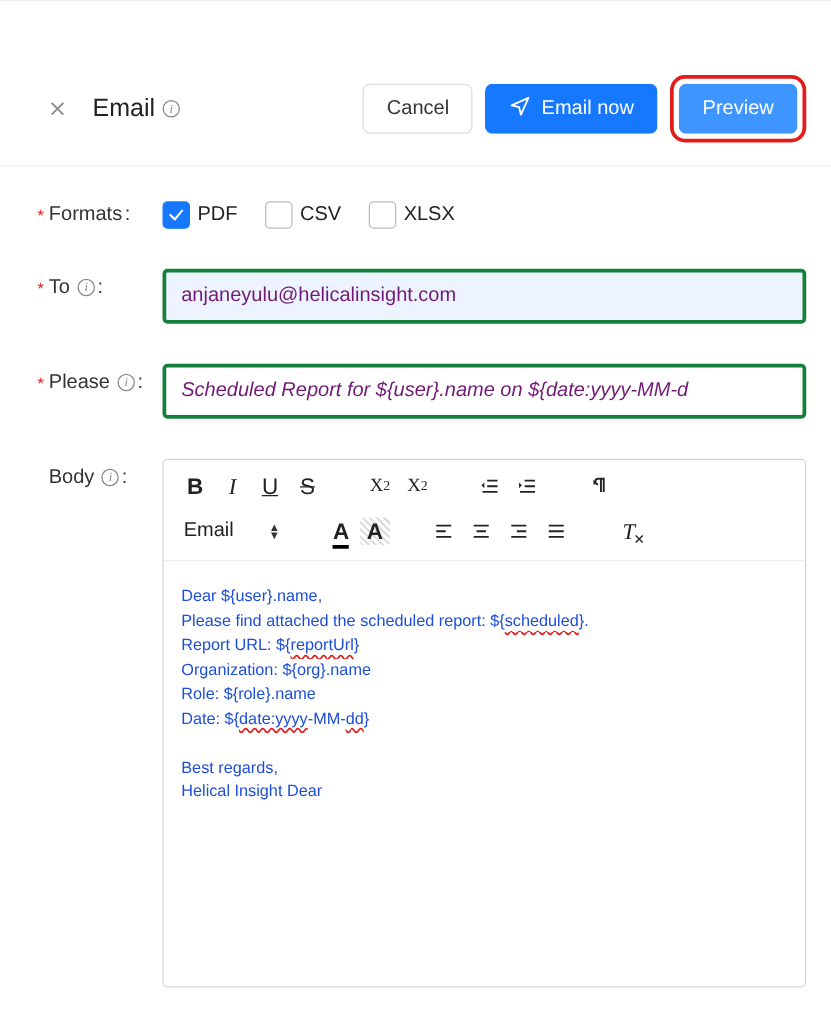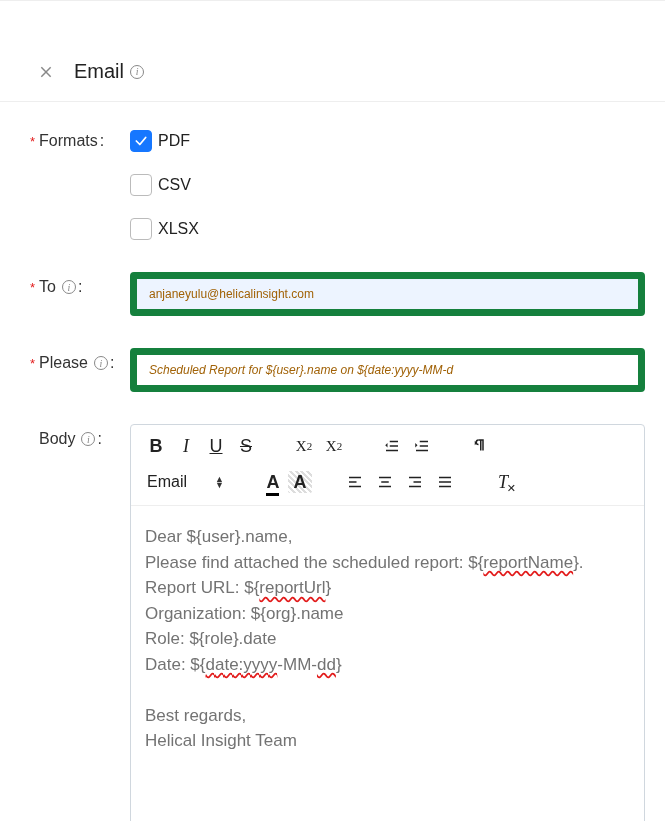--- a/index.html
+++ b/index.html
@@ -67,45 +67,45 @@
     width: 100px;
     font-size: 16px;
     color: #333;
     display: flex; align-items: center;
     padding-top: 6px;
     flex-shrink: 0;
   }
   .req { color: #e21b1b; margin-right: 4px; font-size: 13px; }
   .after-colon { margin-left: 2px; }
 
-  .formats-opts { display: flex; align-items: flex-start; gap: 22px; padding-top: 4px; flex-direction: column; }
+  .formats-opts { display: flex; align-items: flex-start; gap: 22px; padding-top: 4px; }
   .chk {
     width: 22px; height: 22px;
     border: 1.5px solid #bbb;
     border-radius: 4px;
     display: inline-flex; align-items: center; justify-content: center;
     margin-right: 6px;
     background: #fff;
   }
   .chk.checked { background: #1677ff; border-color: #1677ff; }
   .chk.checked svg { stroke: #fff; }
   .chk-label { display: inline-flex; align-items: center; font-size: 16px; cursor: pointer; }
 
   .field {
     flex: 1;
   }
   .input {
     width: 100%;
     height: 44px;
-    border: 7px solid #15803d;
+    border: 3px solid #15803d;
     border-radius: 4px;
     background: #edf4ff;
     padding: 0 12px;
-    font-size: 12px;
-    color: #a16207;
+    font-size: 16px;
+    color: #701a75;
     font-family: inherit;
   }
   .input.plain { background: #fff; font-style: italic; }
 
   .editor-wrap {
     flex: 1;
     border: 1px solid #d0d7de;
     border-radius: 4px;
     background: #fff;
     overflow: hidden;
@@ -146,23 +146,23 @@
   .tbtn.hatch {
     background-image: repeating-linear-gradient(45deg,#ddd 0 2px,#fff 2px 4px);
     width: 24px; height: 22px;
     border-radius: 2px;
   }
   .tbtn svg { width:18px; height:18px; }
 
   .editor-body {
     padding: 18px 14px;
     min-height: 340px;
-    font-size: 17px;
+    font-size: 13px;
     line-height: 1.5;
-    color: #737373;
+    color: #1d4ed8;
     outline: none;
   }
   .sq {
     text-decoration: underline wavy #e21b1b;
     text-decoration-skip-ink: none;
     text-underline-offset: 3px;
   }
 </style>
 </head>
 <body>
@@ -172,20 +172,34 @@
 <div class="header">
   <span class="close-x">
     <svg viewBox="0 0 24 24" fill="none" stroke="currentColor" stroke-width="2.2">
       <line x1="5" y1="5" x2="19" y2="19"></line>
         <line x1="19" y1="5" x2="5" y2="19"></line>
     </svg>
   </span>
   <div class="title">
     <span>Email</span>
     <span class="info-icon">i</span>
+  </div>
+  <div class="header-actions">
+    <div class="btn btn-cancel">Cancel</div>
+    <div class="btn btn-primary">
+      <span class="send-icon">
+        <svg width="18" height="18" viewBox="0 0 24 24" fill="none" stroke="#fff" stroke-width="2" stroke-linejoin="round" stroke-linecap="round">
+          <path d="M3 11 L21 3 L13 21 L11 13 L3 11 Z"></path>
+        </svg>
+      </span>
+      <span>Email now</span>
+    </div>
+    <div class="btn-preview-wrap">
+      <div class="btn btn-preview">Preview</div>
+    </div>
   </div>
 </div>
 
 <div class="form">
 
   <div class="row">
     <div class="lbl">
       <span class="req">*</span>
         <span>Formats</span>
         <span class="after-colon">:</span>
@@ -330,30 +344,30 @@
         <div class="tgroup">
           <span class="tbtn">
             <span style="font-style:italic;font-family:Georgia;position:relative;">T<span style="position:absolute;right:-8px;bottom:-2px;font-style:normal;font-size:11px;">✕</span></span>
           </span>
         </div>
       </div>
 
       <div class="editor-body" contenteditable="true" style="">
         <div><span>Dear ${user}.name,</span></div>
         <div>
-          <span>Please find attached the scheduled report: ${</span><span class="sq">reportName</span><span>}.</span>
+          <span>Please find attached the scheduled report: ${</span><span class="sq">scheduled</span><span>}.</span>
         </div>
         <div>
           <span>Report URL: ${</span><span class="sq">reportUrl</span><span>}</span>
         </div>
         <div><span>Organization: ${org}.name</span></div>
-        <div><span>Role: ${role}.date</span></div>
+        <div><span>Role: ${role}.name</span></div>
         <div>
           <span>Date: ${</span><span class="sq">date:yyyy</span><span>-MM-</span><span class="sq">dd</span><span>}</span>
         </div>
         <div>&nbsp;</div>
         <div><span>Best regards,</span></div>
-        <div><span>Helical Insight Team</span></div>
+        <div><span>Helical Insight Dear</span></div>
       </div>
     </div>
   </div>
 
 </div>
 
 </body></html>

